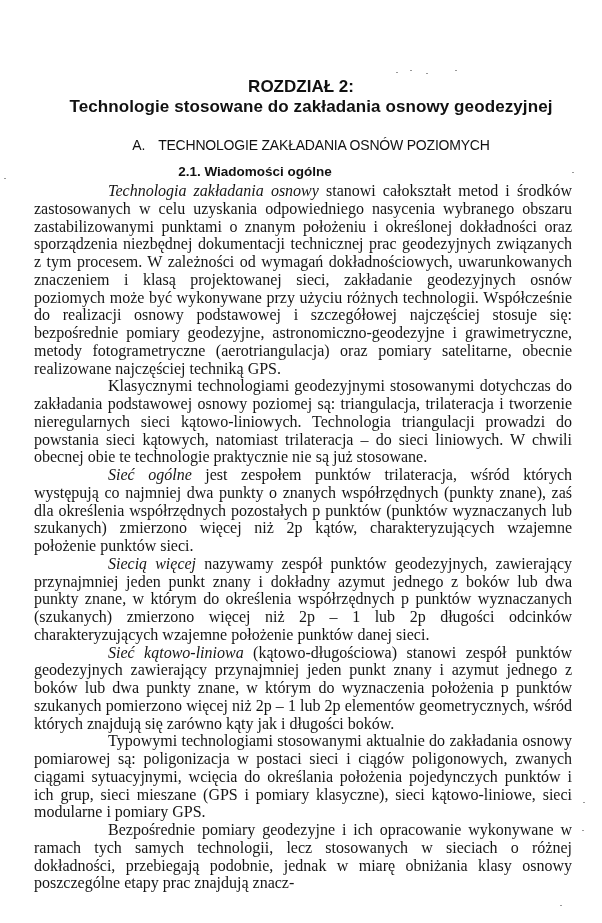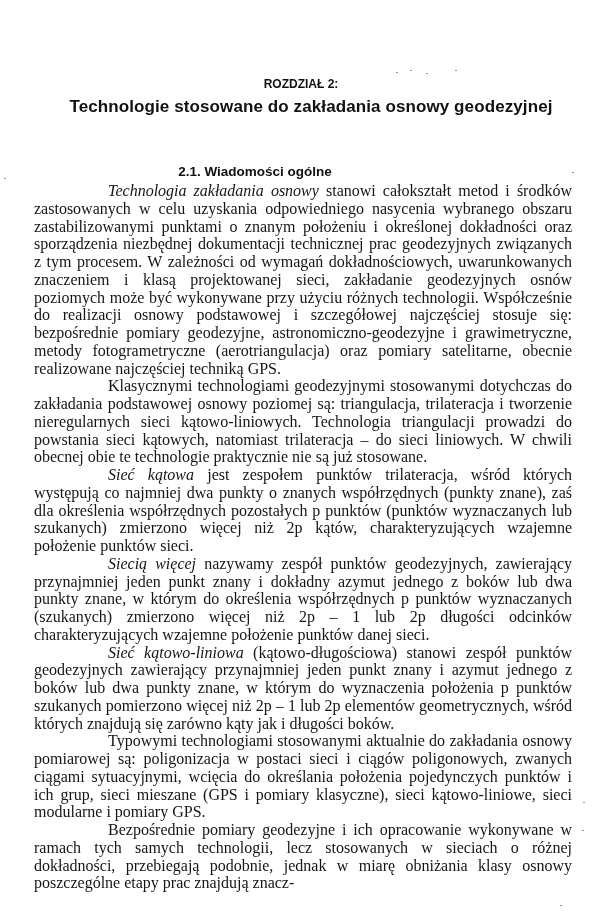--- a/index.html
+++ b/index.html
@@ -2,21 +2,21 @@
 <html><head>
 <meta charset="utf-8">
 <style>
   html, body { margin: 0; padding: 0; background: #ffffff; }
   body { width: 602px; height: 923px; position: relative; overflow: hidden; color: #111; }
   .page { position: absolute; left: 0; top: 0; width: 602px; height: 923px; background: #fff; }
   .chapter {
     position: absolute; left: 0; width: 602px; text-align: center;
     font-family: "Liberation Sans", sans-serif; font-weight: bold; color: #111;
   }
-  .ch-num { top: 77px; font-size: 12px; }
+  .ch-num { top: 77px; font-size: 17px; }
   .ch-title { top: 97px; font-size: 17px; letter-spacing: 0.1px; left: 10px; }
   .part { position: absolute; top: 137px; left: 0; width: 602px; text-align: center;
     font-family: "Liberation Sans", sans-serif; font-size: 14px; color: #111; letter-spacing: -0.2px; padding-left: 20px; box-sizing: border-box; }
   .part .lbl { margin-right: 13px; }
   .section { position: absolute; top: 164px; left: 0; width: 498px; text-align: center;
     font-family: "Liberation Sans", sans-serif; font-weight: bold; font-size: 13.5px; color: #111; padding-left: 12px; box-sizing: border-box; }
   .body {
     position: absolute; left: 34px; top: 182px; width: 538px;
     font-family: "Liberation Serif", serif; font-size: 16px; line-height: 17.75px;
     text-align: justify; color: #151515;
@@ -26,27 +26,30 @@
   .speck { position: absolute; background: #999; width: 2px; height: 1px; }
 </style>
 </head>
 <body>
 
 <div class="page">
 
   <div class="chapter ch-num">ROZDZIAŁ 2:</div>
   <div class="chapter ch-title">Technologie stosowane do zakładania osnowy geodezyjnej</div>
 
+  <div class="part">
+    <span class="lbl">A.</span><span>TECHNOLOGIE ZAKŁADANIA OSNÓW POZIOMYCH</span>
+  </div>
 
   <div class="section">2.1. Wiadomości ogólne</div>
 
   <div class="body">
     <p><i>Technologia zakładania osnowy</i><span> stanowi całokształt metod i środków zastosowanych w celu uzyskania odpowiedniego nasycenia wybranego obszaru zastabilizowanymi punktami o znanym położeniu i określonej dokładności oraz sporządzenia niezbędnej dokumentacji technicznej prac geodezyjnych związanych z tym procesem. W zależności od wymagań dokładnościowych, uwarunkowanych znaczeniem i klasą projektowanej sieci, zakładanie geodezyjnych osnów poziomych może być wykonywane przy użyciu różnych technologii. Współcześnie do realizacji osnowy podstawowej i szczegółowej najczęściej stosuje się: bezpośrednie pomiary geodezyjne, astronomiczno-geodezyjne i grawimetryczne, metody fotogrametryczne (aerotriangulacja) oraz pomiary satelitarne, obecnie realizowane najczęściej techniką GPS.</span></p>
     <p><span>Klasycznymi technologiami geodezyjnymi stosowanymi dotychczas do zakładania podstawowej osnowy poziomej są: triangulacja, trilateracja i tworzenie nieregularnych sieci kątowo-liniowych. Technologia triangulacji prowadzi do powstania sieci kątowych, natomiast trilateracja – do sieci liniowych. W chwili obecnej obie te technologie praktycznie nie są już stosowane.</span></p>
-    <p><i>Sieć kątowa</i><span> jest zespołem punktów trilateracja, wśród których występują co najmniej dwa punkty o znanych współrzędnych (punkty znane), zaś dla określenia współrzędnych pozostałych p punktów (punktów wyznaczanych lub szukanych) zmierzono więcej niż 2p kątów, charakteryzujących wzajemne położenie punktów sieci.</span></p>
+    <p><i>Sieć ogólne</i><span> jest zespołem punktów trilateracja, wśród których występują co najmniej dwa punkty o znanych współrzędnych (punkty znane), zaś dla określenia współrzędnych pozostałych p punktów (punktów wyznaczanych lub szukanych) zmierzono więcej niż 2p kątów, charakteryzujących wzajemne położenie punktów sieci.</span></p>
     <p><i>Siecią więcej</i><span> nazywamy zespół punktów geodezyjnych, zawierający przynajmniej jeden punkt znany i dokładny azymut jednego z boków lub dwa punkty znane, w którym do określenia współrzędnych p punktów wyznaczanych (szukanych) zmierzono więcej niż 2p – 1 lub 2p długości odcinków charakteryzujących wzajemne położenie punktów danej sieci.</span></p>
     <p><i>Sieć kątowo-liniowa</i><span> (kątowo-długościowa) stanowi zespół punktów geodezyjnych zawierający przynajmniej jeden punkt znany i azymut jednego z boków lub dwa punkty znane, w którym do wyznaczenia położenia p punktów szukanych pomierzono więcej niż 2p – 1 lub 2p elementów geometrycznych, wśród których znajdują się zarówno kąty jak i długości boków.</span></p>
     <p><span>Typowymi technologiami stosowanymi aktualnie do zakładania osnowy pomiarowej są: poligonizacja w postaci sieci i ciągów poligonowych, zwanych ciągami sytuacyjnymi, wcięcia do określania położenia pojedynczych punktów i ich grup, sieci mieszane (GPS i pomiary klasyczne), sieci kątowo-liniowe, sieci modularne i pomiary GPS.</span></p>
     <p><span>Bezpośrednie pomiary geodezyjne i ich opracowanie wykonywane w ramach tych samych technologii, lecz stosowanych w sieciach o różnej dokładności, przebiegają podobnie, jednak w miarę obniżania klasy osnowy poszczególne etapy prac znajdują znacz-</span></p>
   </div>
 
   <div class="speck" style="left:396px;top:72px"></div>
   <div class="speck" style="left:410px;top:70px"></div>
   <div class="speck" style="left:426px;top:73px"></div>
   <div class="speck" style="left:455px;top:70px"></div>

